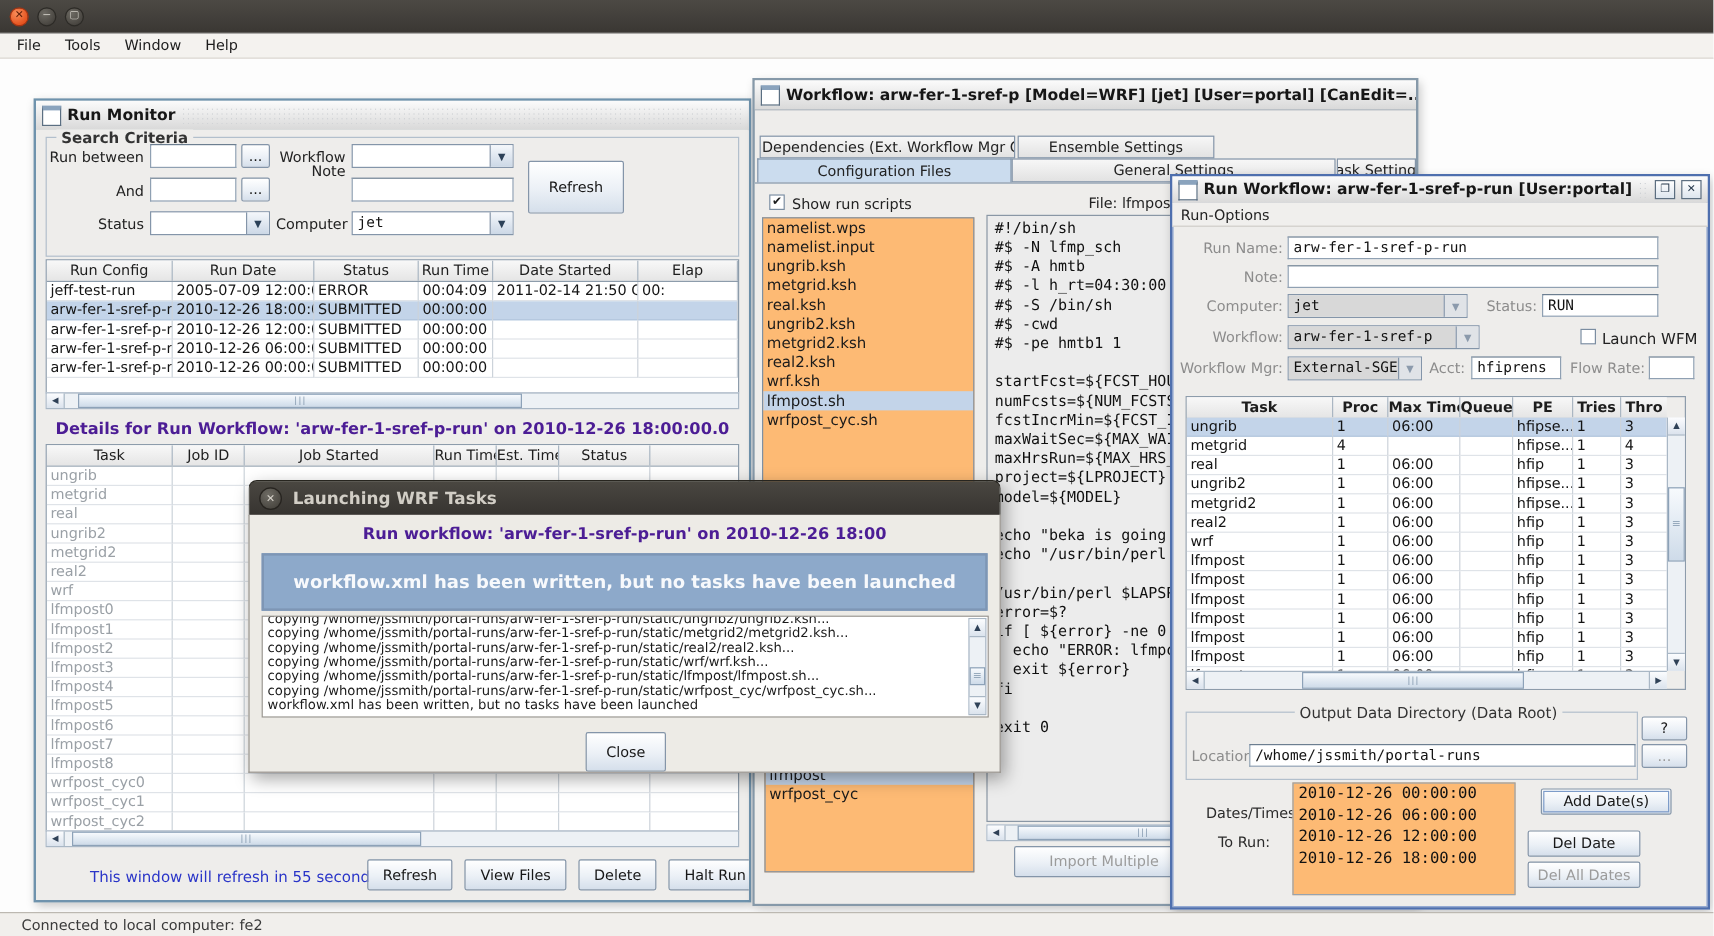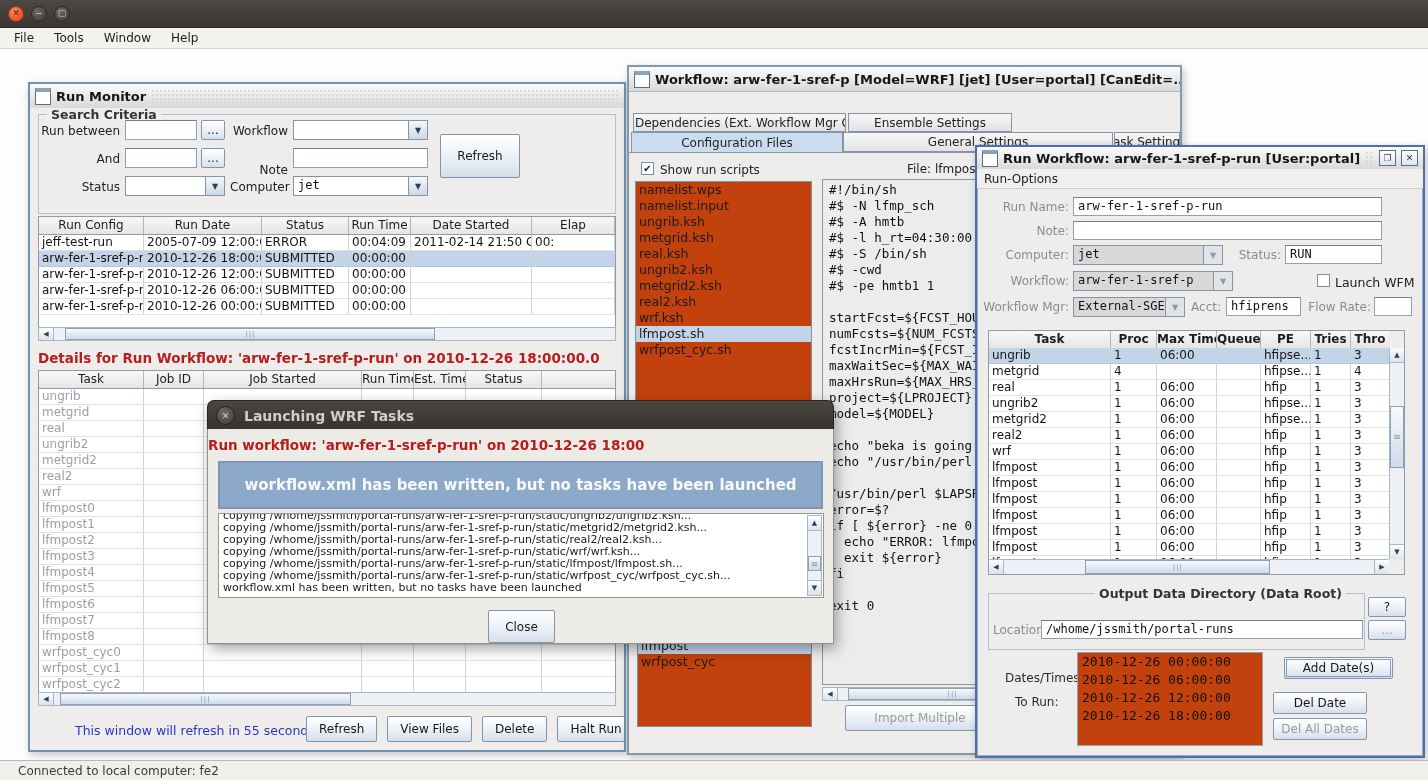--- a/index.html
+++ b/index.html
@@ -104,21 +104,21 @@
   .vsb .sar{height:14px;width:100%}
   .vsb .sar.u{border-bottom-width:1px}.vsb .sar.d{border-top-width:1px}
   .str{flex:1;position:relative}
   .sth{position:absolute;background:linear-gradient(#f7fafd,#cedbe9);border:1px solid #8da2b8;
       display:flex;align-items:center;justify-content:center;box-sizing:border-box}
   .hsb .sth{top:0;bottom:0}.vsb .sth{left:0;right:0}
   .hsb .sth::after{content:"|||";font-size:7px;color:#8196ac;letter-spacing:1px}
   .vsb .sth::after{content:"≡";font-size:9px;color:#8196ac}
 
   
-  .list{position:absolute;box-sizing:border-box;background:#c2410c;border:1px solid #7e90a3;overflow:hidden}
+  .list{position:absolute;box-sizing:border-box;background:#fdba74;border:1px solid #7e90a3;overflow:hidden}
   .li{font-size:12.5px;height:16px;line-height:16px;padding:0 3px;white-space:nowrap;color:#1b1b1b}
   .li.sel{background:#c3d4e9}
   .dli{font:13px "DejaVu Sans Mono",monospace;height:18px;line-height:18px;padding:0 4px;white-space:nowrap;color:#111}
 
   
   .tab{position:absolute;box-sizing:border-box;border:1px solid #8495a9;background:linear-gradient(#f7f7f7,#e2e2e2);
       font-size:12px;color:#222;display:flex;align-items:center;justify-content:center;overflow:hidden;white-space:nowrap}
   .tab.active{background:#cbdcee;border-bottom:none;font-size:12px}
 
   
@@ -134,21 +134,21 @@
       border:1px solid #26231f;display:flex;align-items:center;justify-content:center;font-size:9px;color:#d8d4cc;flex:none}
   .dlg-body{position:absolute;left:0;right:0;top:29px;bottom:0;background:#edebe6;
       border:1px solid #94908a;border-top:none}
   .banner{position:absolute;box-sizing:border-box;background:#8da9ca;border:2px solid #7e96b5;
       display:flex;align-items:center;justify-content:center}
   .banner span{font-weight:bold;font-size:15px;color:#f7f9fc;white-space:nowrap}
   .logbox{position:absolute;box-sizing:border-box;background:#fff;border:1px solid #98948e;overflow:hidden}
   .logbox pre{margin:-4px 0 0;padding:0 4px;font:11px/12px "DejaVu Sans",sans-serif;color:#1a1a1a}
 
   .note-blue{color:#2a35c8;font-size:12.5px}
-  .dtitle{font-weight:bold;font-size:13.5px;color:#b91c1c;text-align:left;white-space:nowrap}
+  .dtitle{font-weight:bold;font-size:13.5px;color:#4c1d95;text-align:center;white-space:nowrap}
 </style>
 </head>
 <body>
 
 <div class="abs ub-titlebar">
   <span class="ub-circle ub-close">✕</span>
   <span class="ub-circle ub-min">−</span>
   <span class="ub-circle ub-max">▢</span>
 </div>
 <div class="abs app-menubar">
@@ -177,21 +177,21 @@
       <span class="lbl lblr" style="left:200px;top:16px;width:58px">Workflow</span>
       <div class="combo" style="left:263px;top:12px;width:135px;height:20px">
         <span class="val"></span>
         <span class="arr">▼</span>
       </div>
       <div class="btn" style="left:410px;top:26px;width:80px;height:44px">Refresh</div>
 
       <span class="lbl lblr" style="left:4px;top:44px;width:86px">And</span>
       <div class="tf" style="left:95px;top:40px;width:72px;height:20px"></div>
       <div class="btn" style="left:171px;top:40px;width:24px;height:20px" ind2="">...</div>
-      <span class="lbl lblr" style="left:200px;top:55px;width:58px">Note</span>
+      <span class="lbl lblr" style="left:200px;top:28px;width:58px">Note</span>
       <div class="tf" style="left:263px;top:40px;width:135px;height:20px"></div>
 
       <span class="lbl lblr" style="left:4px;top:72px;width:86px">Status</span>
       <div class="combo" style="left:95px;top:68px;width:100px;height:20px">
         <span class="val"></span>
         <span class="arr">▼</span>
       </div>
       <span class="lbl lblr" style="left:200px;top:72px;width:58px">Computer</span>
       <div class="combo" style="left:263px;top:68px;width:135px;height:20px">
         <span class="val">jet</span>
@@ -758,21 +758,21 @@
       <div class="hsb" style="left:0;top:228px;width:400px;height:15px;border-width:1px 0 0 0">
         <span class="sar l">◀</span>
         <span class="str">
             <span class="sth" style="left:22%;width:50%"></span>
           </span>
         <span class="sar r">▶</span>
       </div>
     </div>
 
     <div class="grp" style="left:11px;top:446px;width:377px;height:57px">
-      <span class="gt gray" style="left:106px;font-weight:bold">Output Data Directory (Data Root)</span>
+      <span class="gt gray" style="left:90px;font-weight:normal">Output Data Directory (Data Root)</span>
     </div>
     <div class="btn" style="left:391px;top:450px;width:38px;height:20px">?</div>
     <span class="lbl gray" style="left:16px;top:476px">Location:</span>
     <div class="tf" style="left:64px;top:473px;width:322px;height:19px">/whome/jssmith/portal-runs</div>
     <div class="btn dis" style="left:391px;top:473px;width:38px;height:20px">...</div>
 
     <span class="lbl" style="left:28px;top:524px;color:#2b2b2b">Dates/Times</span>
     <span class="lbl" style="left:38px;top:548px;color:#2b2b2b">To Run:</span>
     <div class="list" style="left:100px;top:505px;width:186px;height:94px;border-color:#97a3af">
       <div class="dli">2010-12-26 00:00:00</div>

